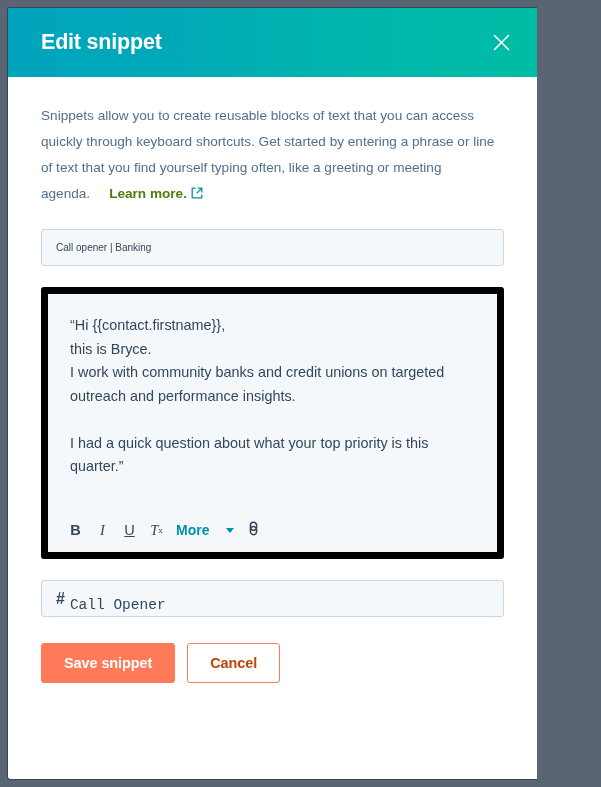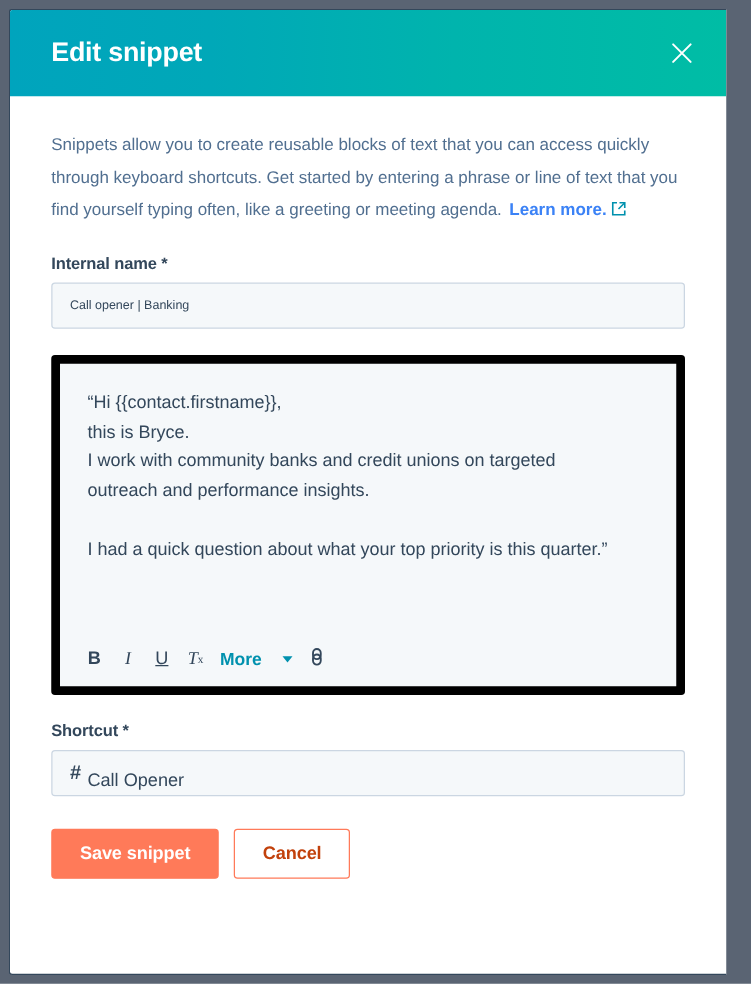--- a/index.html
+++ b/index.html
@@ -14,21 +14,21 @@
     background: #5a6473;
     font-family: "Liberation Sans", sans-serif;
     -webkit-font-smoothing: antialiased;
   }
 
   
   .modal {
     position: absolute;
     left: 7px;
     top: 7px;
-    width: 574px;
+    width: 530px;
     height: 773px;
     background: #ffffff;
     border: 1px solid #33475b;
     border-right: none;
     border-radius: 3px 0 0 3px;
     overflow: hidden;
   }
 
   
   .modal-header {
@@ -66,25 +66,25 @@
     padding: 26px 33px 0 33px;
   }
 
   .intro {
     color: #516f90;
     font-size: 13.6px;
     line-height: 26px;
     max-width: 520px;
   }
   .intro-link {
-    color: #3b82f6;
+    color: #4d7c0f;
     font-weight: bold;
     text-decoration: none;
     white-space: nowrap;
-    margin-left: 6px;
+    margin-left: 19px;
   }
   .ext-icon {
     display: inline-block;
     vertical-align: -1px;
     margin-left: 4px;
   }
 
   
   .field { margin-top: 21px; }
 
@@ -205,21 +205,21 @@
     color: #33475b;
     font-size: 16px;
     font-weight: bold;
     margin-right: 5px;
   }
   .prefixed-input input {
     flex: 1;
     border: none;
     background: transparent;
     outline: none;
-    font-family: Liberation Sans, sans-serif;
+    font-family: Liberation Mono, monospace;
     font-size: 14.5px;
     color: #33475b;
     margin-top: 12px;
   }
 
   
   .actions {
     display: flex;
     gap: 12px;
     margin-top: 26px;
@@ -263,21 +263,20 @@
 
   <div class="modal-body">
 
     <p class="intro"><span>Snippets allow you to create reusable blocks of text that you can access quickly through keyboard shortcuts. Get started by entering a phrase or line of text that you find yourself typing often, like a greeting or meeting agenda.</span><a class="intro-link" href="#"><span>Learn more.</span><span class="ext-icon"><svg width="12" height="12" viewBox="0 0 12 12" aria-hidden="true">
               <path d="M4.6 1.2 H1.2 V10.8 H10.8 V7.4" fill="none" stroke="#0091ae" stroke-width="1.3"></path>
               <path d="M6.6 1.2 H10.8 V5.4" fill="none" stroke="#0091ae" stroke-width="1.3"></path>
               <path d="M10.6 1.4 L5.8 6.2" fill="none" stroke="#0091ae" stroke-width="1.3"></path>
             </svg></span></a></p>
 
     <div class="field">
-      <label class="field-label">Internal name *</label>
       <input class="text-input" type="text" value="Call opener | Banking" style="">
     </div>
 
     <div class="field">
 
       <div class="editor">
         <div class="editor-content" contenteditable="true" style="">“Hi {{contact.firstname}},
 this is Bryce.
 I work with community banks and credit unions on targeted
 outreach and performance insights.
@@ -305,21 +304,20 @@
                 <path d="M6.5 6.6 a3.1 3.1 0 0 1 3.1 3.1 v1.9 a3.1 3.1 0 0 1 -3.1 3.1 a3.1 3.1 0 0 1 -3.1 -3.1 v-1.9 a3.1 3.1 0 0 1 3.1 -3.1 z" fill="none" stroke="#33475b" stroke-width="1.5"></path>
               </svg>
             </span>
           </button>
 
         </div>
       </div>
     </div>
 
     <div class="field">
-      <label class="field-label">Shortcut *</label>
       <div class="prefixed-input">
         <span class="hash-prefix">#</span>
         <input type="text" value="Call Opener" style="">
       </div>
     </div>
 
     <div class="actions">
       <button class="btn btn-primary">Save snippet</button>
       <button class="btn btn-secondary">Cancel</button>
     </div>

